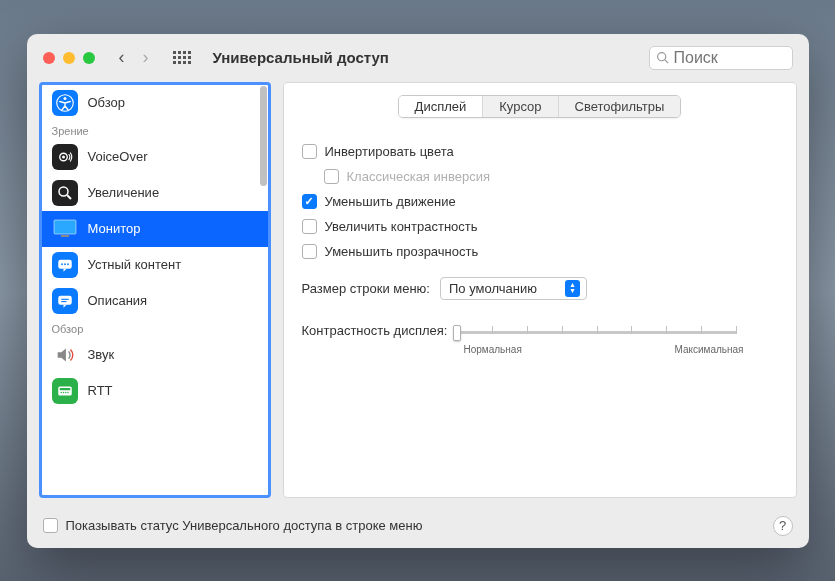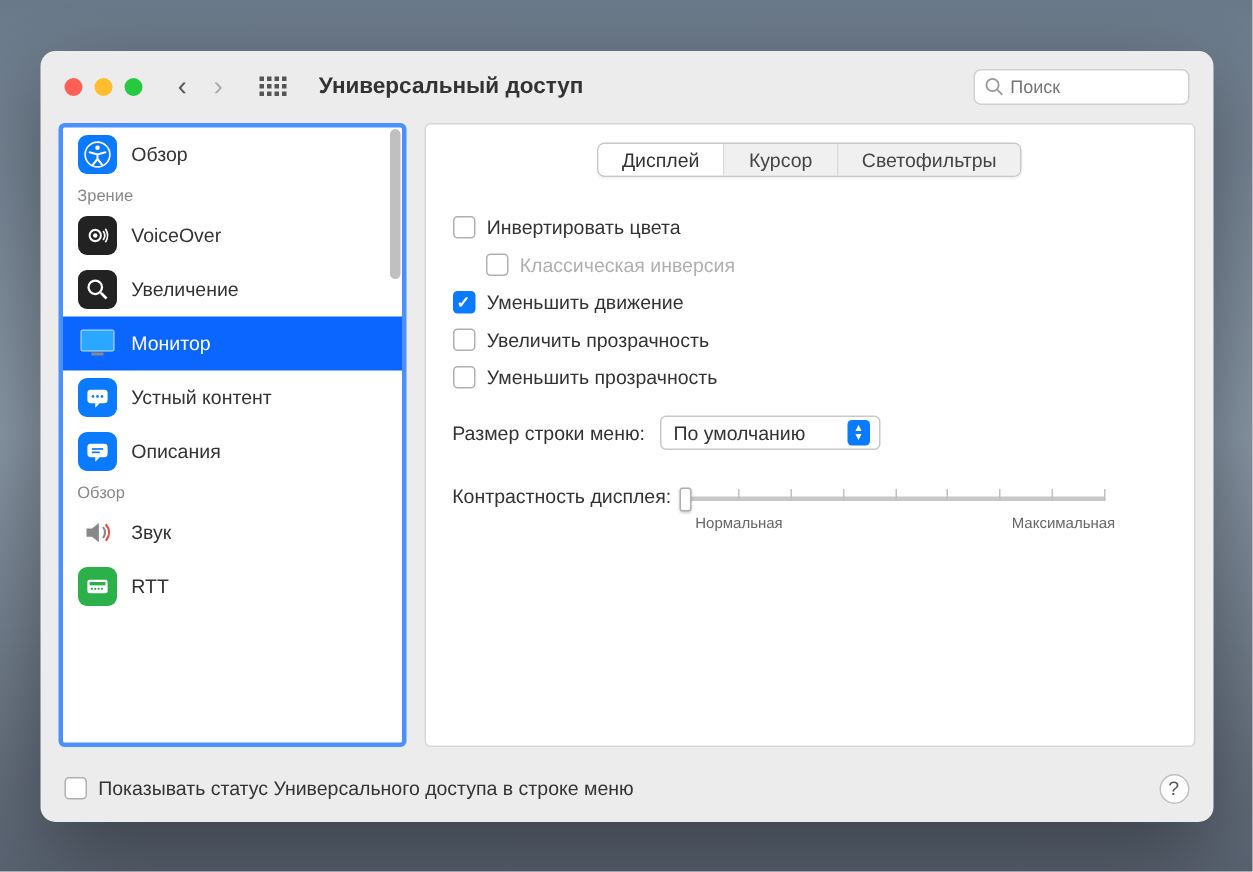--- a/index.html
+++ b/index.html
@@ -40,21 +40,21 @@
   margin-left: auto;
   width: 144px; height: 24px;
   background: #fff;
   border: 1px solid #d0d0d0;
   border-radius: 5px;
   display: flex; align-items: center;
   padding: 0 6px; gap: 5px;
   color: #999;
 }
 .search svg { width: 13px; height: 13px; flex-shrink: 0; }
-.search input { border: none; outline: none; width: 100%; font-size: 12px; background: transparent; }
+.search input { border: none; outline: none; width: 100%; font-size: 16px; background: transparent; }
 
 .body {
   flex: 1; display: flex; padding: 0 12px 10px 12px; gap: 12px; min-height: 0;
 }
 .sidebar {
   width: 232px;
   border: 3px solid #4a90ff;
   border-radius: 4px;
   background: #ffffff;
   overflow-y: auto;
@@ -323,21 +323,21 @@
       <div class="check-row indent">
         <div class="checkbox"></div>
         <span class="check-label disabled">Классическая инверсия</span>
       </div>
       <div class="check-row">
         <div class="checkbox checked"></div>
         <span class="check-label">Уменьшить движение</span>
       </div>
       <div class="check-row">
         <div class="checkbox"></div>
-        <span class="check-label">Увеличить прозрачность</span>
+        <span class="check-label">Увеличить контрастность</span>
       </div>
       <div class="check-row">
         <div class="checkbox"></div>
         <span class="check-label">Уменьшить прозрачность</span>
       </div>
 
       <div class="form-row">
         <span>Размер строки меню:</span>
         <div class="select">
           <span>По умолчанию</span>

